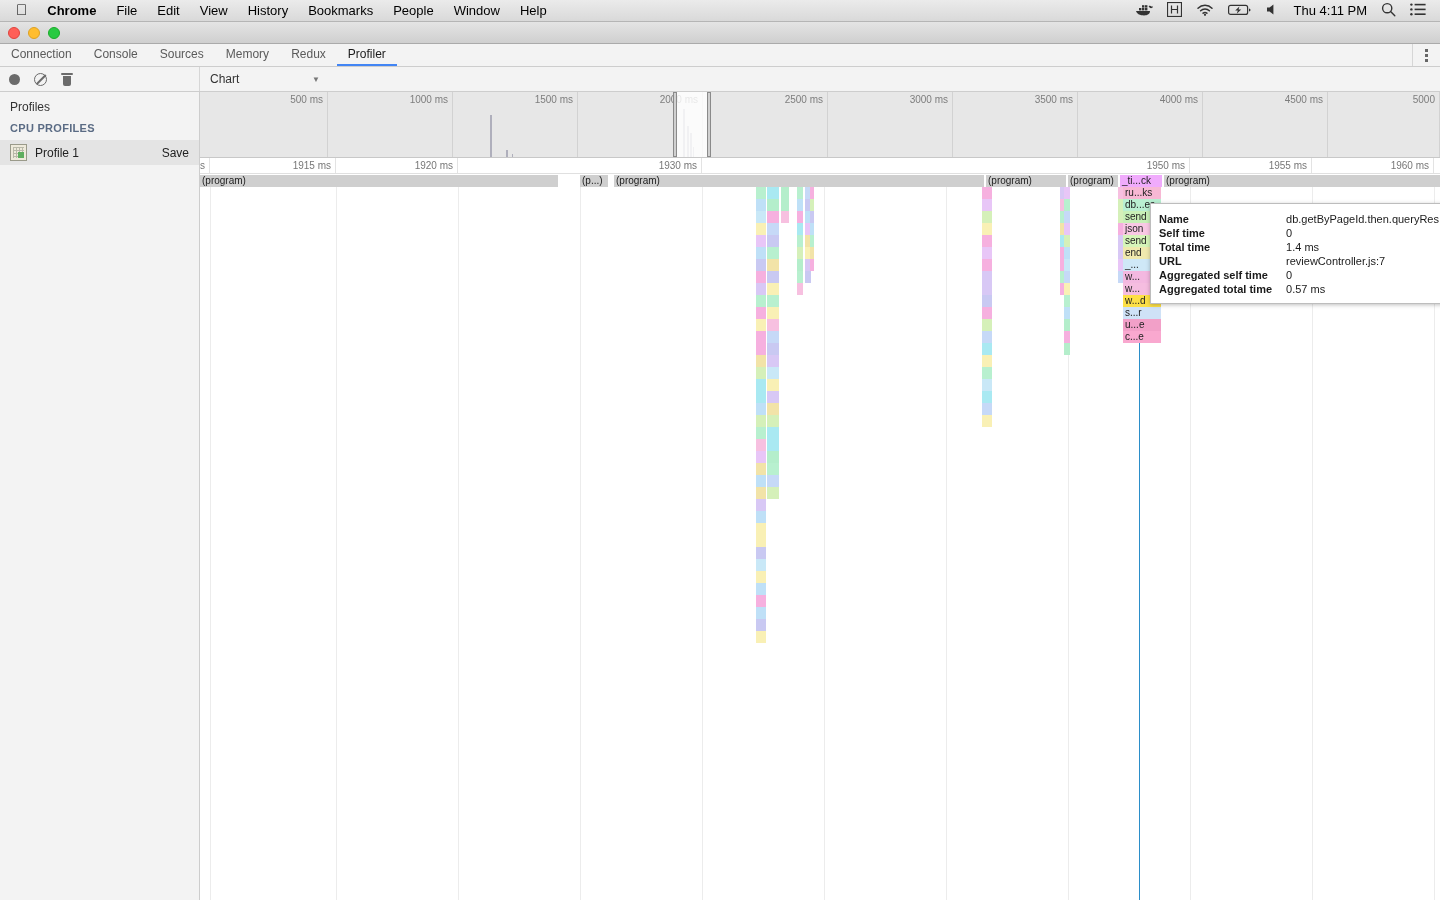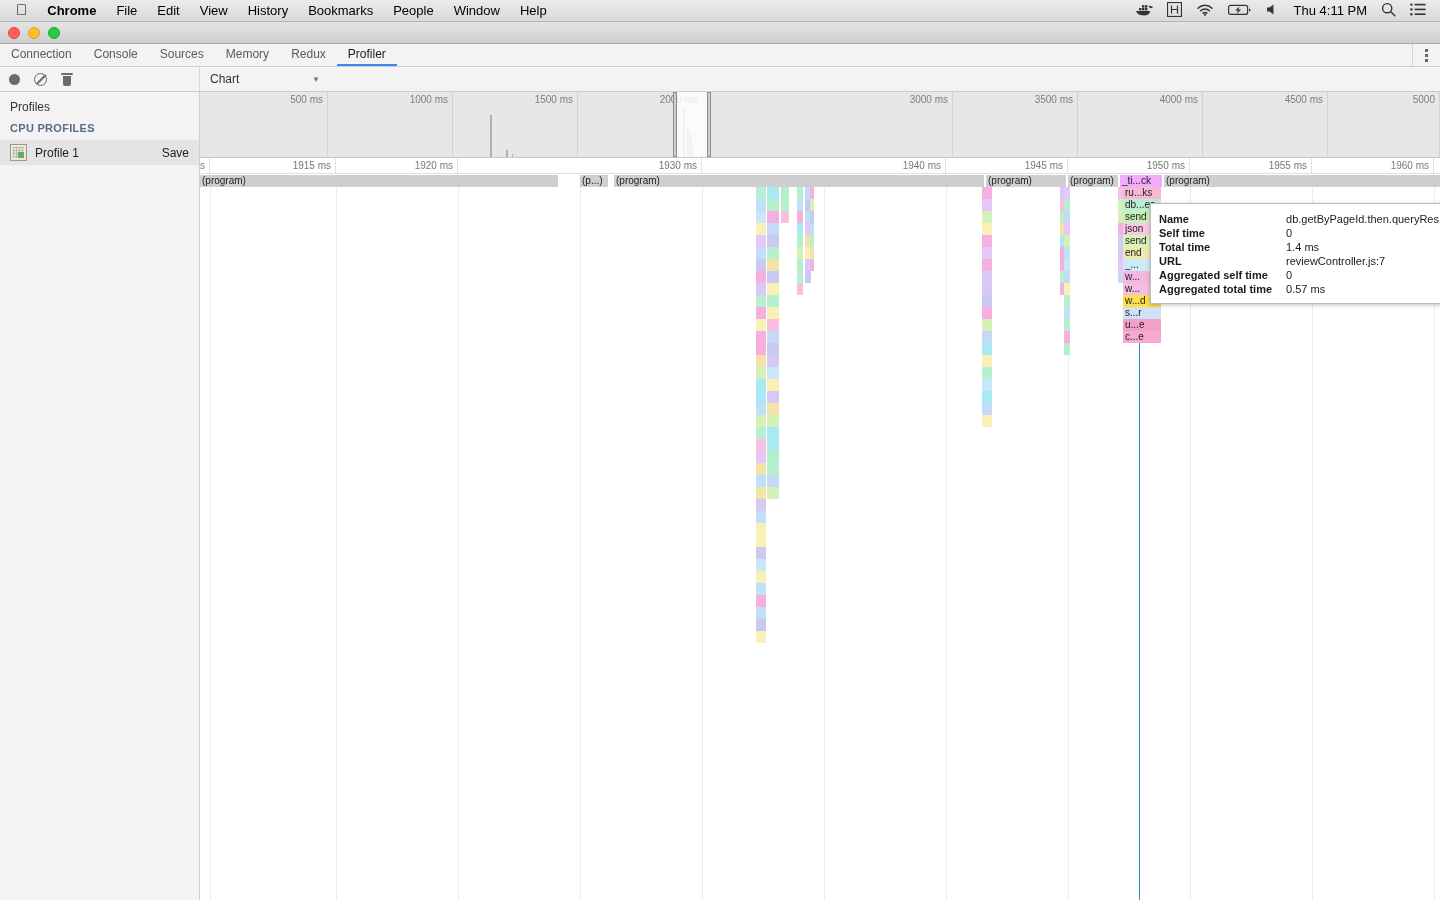--- a/index.html
+++ b/index.html
@@ -388,20 +388,23 @@
           </div>
           <div class="ov-tick" style="left: 0px; width: 253px;">
             <span>1000 ms</span>
           </div>
           <div class="ov-tick" style="left: 0px; width: 378px;">
             <span>1500 ms</span>
           </div>
           <div class="ov-tick" style="left: 0px; width: 503px;">
             <span>2000 ms</span>
           </div>
+          <div class="ov-tick" style="left: 0px; width: 628px;">
+            <span>2500 ms</span>
+          </div>
           <div class="ov-tick" style="left: 0px; width: 753px;">
             <span>3000 ms</span>
           </div>
           <div class="ov-tick" style="left: 0px; width: 878px;">
             <span>3500 ms</span>
           </div>
           <div class="ov-tick" style="left: 0px; width: 1003px;">
             <span>4000 ms</span>
           </div>
           <div class="ov-tick" style="left: 0px; width: 1128px;">
@@ -427,26 +430,20 @@
             <span>ms</span>
           </div>
           <div class="r-tick" style="left: 0px; width: 136px;">
             <span>1915 ms</span>
           </div>
           <div class="r-tick" style="left: 0px; width: 258px;">
             <span>1920 ms</span>
           </div>
           <div class="r-tick" style="left: 0px; width: 502px;">
             <span>1930 ms</span>
-          </div>
-          <div class="r-tick" style="left: 0px; width: 746px;">
-            <span>1940 ms</span>
-          </div>
-          <div class="r-tick" style="left: 0px; width: 868px;">
-            <span>1945 ms</span>
           </div>
           <div class="r-tick" style="left: 0px; width: 990px;">
             <span>1950 ms</span>
           </div>
           <div class="r-tick" style="left: 0px; width: 1112px;">
             <span>1955 ms</span>
           </div>
           <div class="r-tick" style="left: 0px; width: 1234px;">
             <span>1960 ms</span>
           </div>

